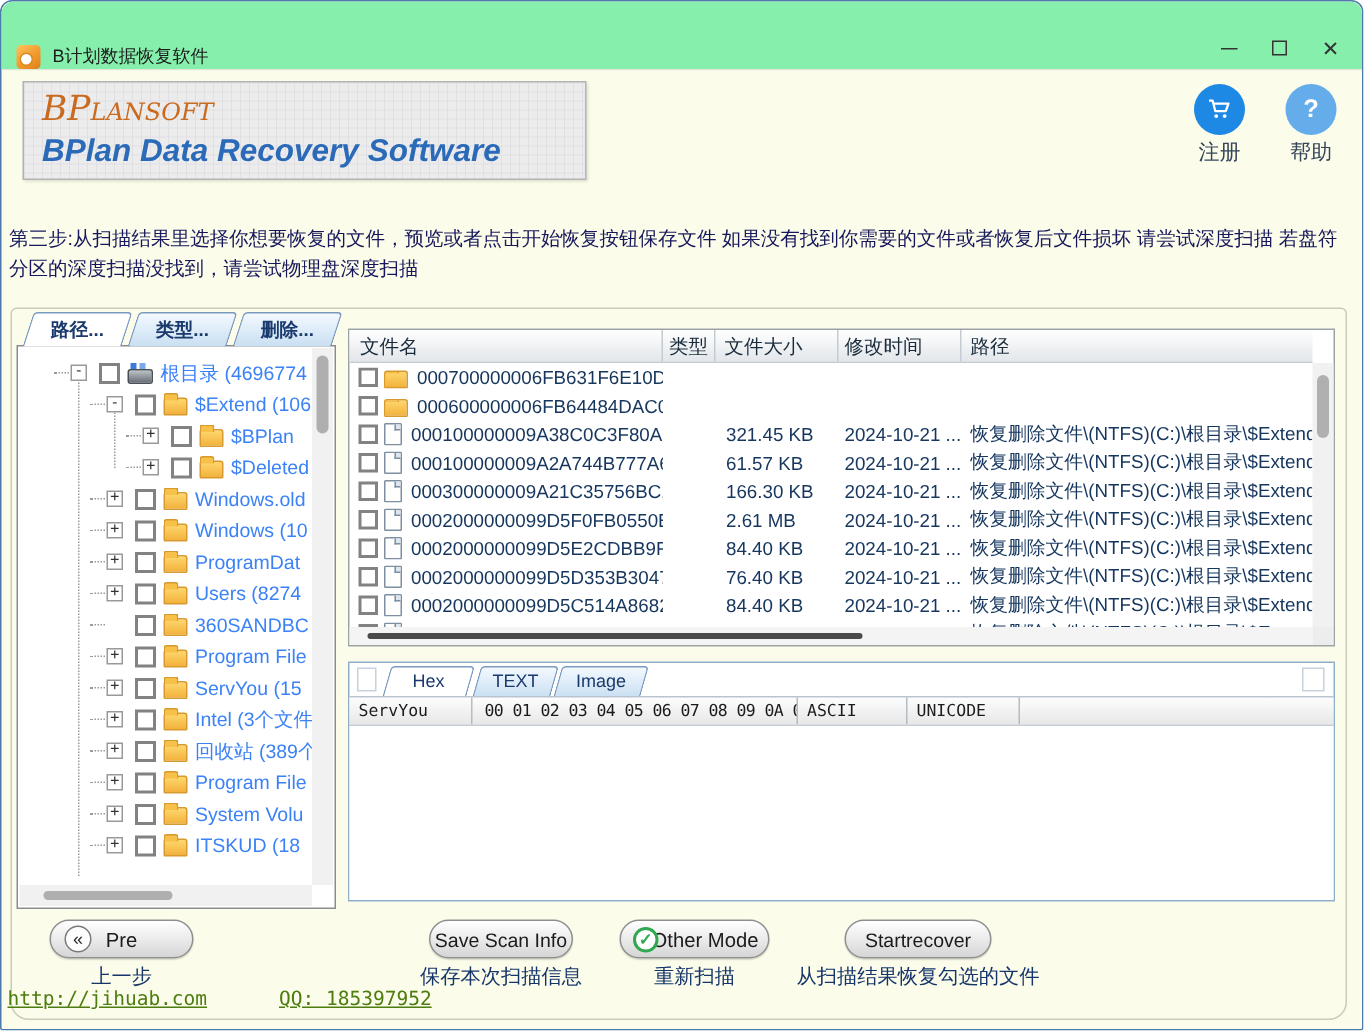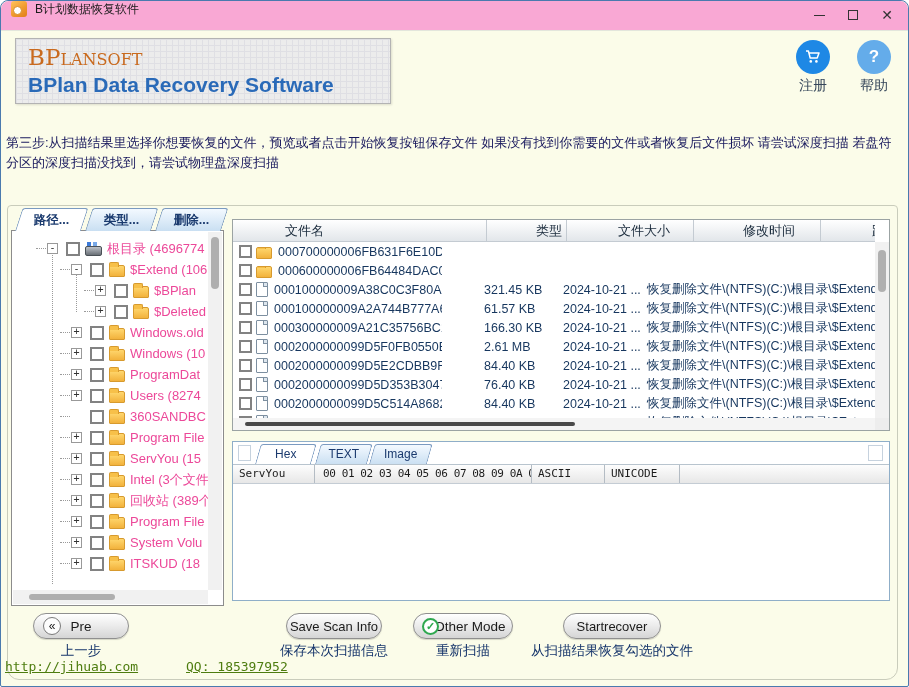--- a/index.html
+++ b/index.html
@@ -1,40 +1,40 @@
 <!DOCTYPE html>
 <html><head>
 <meta charset="utf-8">
 <style>
   html,body{margin:0;padding:0;background:#fff;}
   *{box-sizing:border-box;}
   .window{position:relative;width:909px;height:687px;background:#FBFCE9;
     border:1px solid #4A7AAE;border-radius:8px 8px 2px 2px;overflow:hidden;
     font-family:"Liberation Sans",sans-serif;}
   
-  .titlebar{height:30px;display:flex;align-items:flex-start;background:#f9a8d4;
+  .titlebar{height:46px;display:flex;align-items:flex-end;background:#86efac;
     border-bottom:1px solid #E3E6DC;border-radius:8px 8px 0 0;padding:0 4px 0 10px;}
   .app-icon{width:16px;height:16px;border-radius:3px;flex:none;
     background:linear-gradient(145deg,#FFC45E 0%,#F09A2E 55%,#E07E1A 100%);position:relative;}
   .app-icon::after{content:'';position:absolute;left:2px;bottom:2px;width:7px;height:7px;
     border-radius:50%;background:#fff;border:1px solid #D98A20;}
   .win-title{font-size:12px;color:#1b1b1b;margin-left:8px;}
   .win-controls{margin-left:auto;display:flex;}
   .wbtn{width:34px;height:28px;display:flex;align-items:center;justify-content:center;
     color:#333;font-size:13px;cursor:default;}
   .glyph-min{display:block;width:11px;border-top:1.6px solid #333;}
   .glyph-max{display:block;width:10px;height:10px;border:1.6px solid #333;}
   .glyph-close{font-size:14px;line-height:1;}
   
   .header{position:relative;height:86px;}
   .logo-box{position:absolute;left:14px;top:7px;width:376px;height:66px;
     background-color:#ECECEC;
     background-image:linear-gradient(#DFDFE4 1px,transparent 1px),
                      linear-gradient(90deg,#DFDFE4 1px,transparent 1px);
-    background-size:6px 6px;border:1px solid #B3B3B3;box-shadow:1px 1px 2px rgba(0,0,0,.12);}
+    background-size:6px 6px;border:1px solid #B3B3B3;box-shadow:1px 1px 2px rgba(0,0,0,.12);font-style:italic;}
   .brand{font-family:"DejaVu Serif","Liberation Serif",serif;font-variant:small-caps;
     font-size:23px;color:#C96A1E;padding:6px 0 0 12px;line-height:1.1;}
   .product{font-size:21px;font-weight:bold;color:#2A6AB8;padding:2px 0 0 12px;line-height:1.2;}
   .nav{position:absolute;right:10px;top:9px;display:flex;gap:13px;}
   .nav-item{width:48px;text-align:center;cursor:pointer;}
   .nav-icon{width:34px;height:34px;border-radius:50%;background:#1E88E5;margin:0 auto;
     display:flex;align-items:center;justify-content:center;color:#fff;}
   .nav-item:nth-child(2) .nav-icon{background:#64ACEA;}
   .nav-label{margin-top:3px;font-size:14px;color:#35465A;}
   .qmark{font-size:17px;font-weight:bold;color:#fff;font-family:"Liberation Sans",sans-serif;}
@@ -63,21 +63,21 @@
   .vline1{left:39px;top:16px;height:336px;}
   .vline2{left:63px;top:38px;height:42px;}
   .tree-row{position:relative;height:21px;display:flex;align-items:center;
     white-space:nowrap;cursor:default;}
   .tree-connector{position:absolute;top:10px;width:10px;border-top:1px dotted #9a9a9a;}
   .expander{width:11px;height:11px;flex:none;border:1px solid #999;background:#fff;
     font-size:10px;line-height:8px;text-align:center;color:#333;margin-right:8px;
     font-family:"DejaVu Sans Mono",monospace;cursor:pointer;}
   .cbx{width:14px;height:14px;flex:none;border:2px solid #828282;background:#fff;
     margin-right:5px;cursor:pointer;}
-  .tree-label{font-size:13px;color:#ec4899;margin-left:5px;}
+  .tree-label{font-size:13px;color:#3b82f6;margin-left:5px;}
   .tree-scroll-v{position:absolute;top:1px;right:1px;bottom:15px;width:14px;background:#F1F1F1;}
   .tree-thumb-v{position:absolute;top:5px;left:3px;width:8px;height:52px;background:#AFAFAF;border-radius:4px;}
   .tree-scroll-h{position:absolute;left:1px;right:15px;bottom:1px;height:14px;background:#F1F1F1;}
   .tree-thumb-h{position:absolute;left:16px;top:4px;width:86px;height:6px;background:#AFAFAF;border-radius:3px;}
   
   .icon-folder{width:16px;height:12px;flex:none;position:relative;border-radius:2px 2px 1px 1px;
     background:linear-gradient(#FFD76E,#F2B23C);border:1px solid #D79A2E;margin-top:2px;}
   .icon-folder::before{content:'';position:absolute;top:-4px;left:-1px;width:8px;height:4px;
     background:#F7C049;border:1px solid #D79A2E;border-bottom:none;border-radius:2px 2px 0 0;}
   .icon-drive{width:17px;height:10px;flex:none;position:relative;border-radius:2px;
@@ -88,21 +88,21 @@
     border:1px solid #7D8FA0;border-radius:1px;}
   .icon-file::before{content:'';position:absolute;top:-1px;right:-1px;width:4px;height:4px;
     background:#DDE6EE;border-left:1px solid #7D8FA0;border-bottom:1px solid #7D8FA0;}
   
   .file-panel{position:absolute;left:231px;top:218px;width:658px;height:212px;
     background:#fff;border:1px solid #9BA3A3;}
   .fl-header{position:absolute;left:0;right:14px;top:0;height:22px;display:flex;
     background:linear-gradient(#FFFFFF,#E2E6EA);border-bottom:1px solid #C4CBD2;
     font-size:13px;color:#1A2B3C;}
   .fl-header>div{border-right:1px solid #C4CBD2;line-height:21px;overflow:hidden;
-    white-space:nowrap;cursor:pointer;margin-left:45px;}
+    white-space:nowrap;cursor:pointer;}
   .hc-name{width:209px;padding-left:7px;}
   .hc-type{width:35px;padding-left:4px;}
   .hc-size{width:82px;padding-left:6px;}
   .hc-time{width:82px;padding-left:4px;}
   .hc-path{flex:1;padding-left:6px;border-right:none!important;}
   .file-rows{position:absolute;left:0;right:14px;top:22px;bottom:12px;overflow:hidden;}
   .file-row{height:19px;display:flex;align-items:center;font-size:12.5px;color:#16365E;
     white-space:nowrap;cursor:default;}
   .c-name{width:209px;display:flex;align-items:center;overflow:hidden;flex:none;}
   .c-name .cbx{width:13px;height:13px;margin:0 0 0 6px;}

